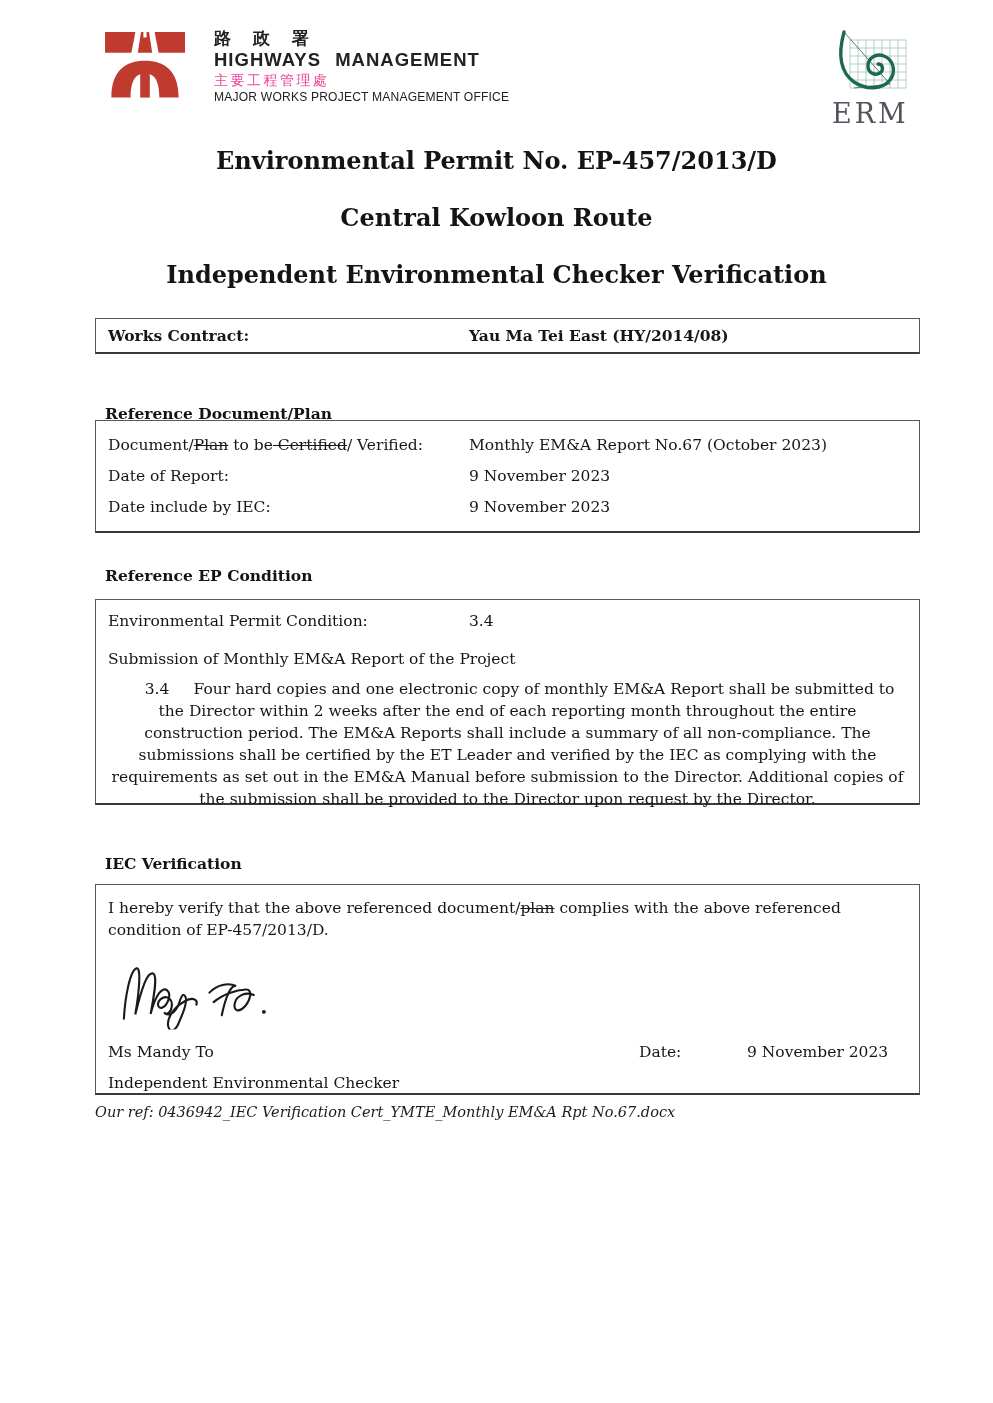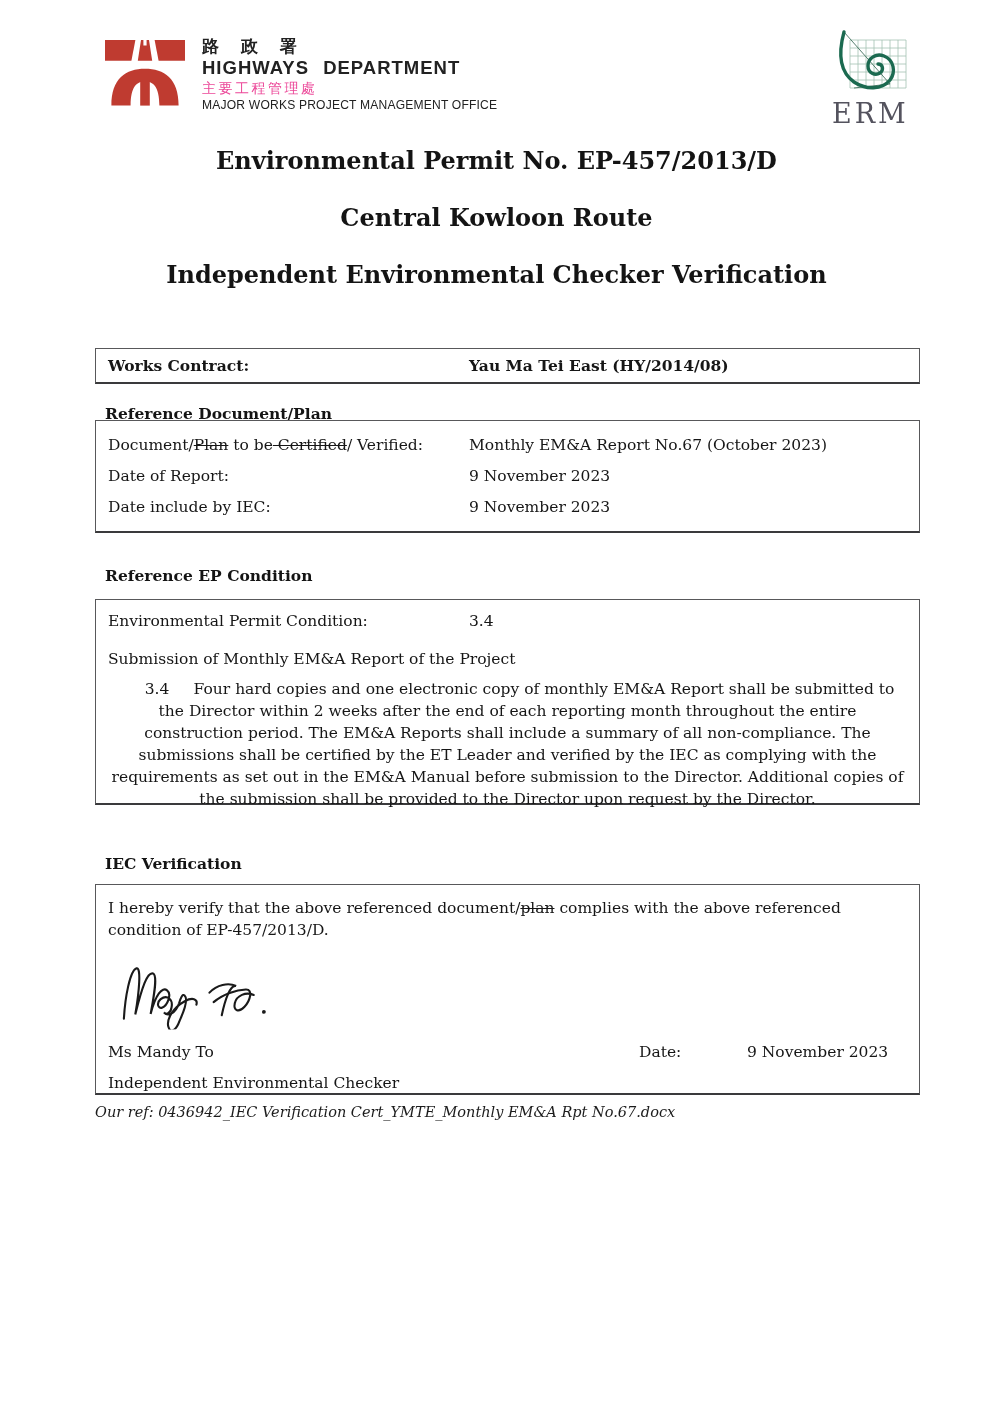--- a/index.html
+++ b/index.html
@@ -3,42 +3,42 @@
 <meta charset="utf-8">
 <style>
   html,body{margin:0;padding:0;}
   body{
     width:993px;height:1403px;background:#ffffff;
     font-family:"DejaVu Serif", serif;color:#161616;position:relative;
     -webkit-font-smoothing:antialiased;
   }
   .abs{position:absolute;}
   
-  .hyd-block{top:32px;left:104px;display:flex;gap:16px;align-items:flex-start;}
+  .hyd-block{top:24px;left:104px;display:flex;gap:28px;align-items:flex-start;}
   .hyd-logo{width:82px;height:80px;flex-shrink:0;}
   .hyd-text{display:flex;flex-direction:column;line-height:1.22;padding-top:4px;}
   .cjk1{font-family:"DejaVu Sans", sans-serif;font-size:17px;font-weight:bold;letter-spacing:8px;color:#222;}
   .en1{font-family:"Liberation Sans", sans-serif;font-size:18.5px;font-weight:bold;letter-spacing:1px;word-spacing:8px;color:#222;}
   .cjk2{font-family:"DejaVu Sans", sans-serif;font-size:14px;letter-spacing:2.5px;color:#ec4899;margin-top:1px;}
   .en2{font-family:"Liberation Sans", sans-serif;font-size:13px;color:#222;transform:scaleX(0.93);transform-origin:left center;white-space:nowrap;letter-spacing:0.2px;}
   .erm-block{top:28px;left:830px;width:100px;display:flex;flex-direction:column;align-items:flex-start;}
   .erm-logo{width:92px;height:72px;}
   .erm-label{font-family:"DejaVu Serif", serif;font-size:27px;color:#54535e;letter-spacing:3px;margin-top:-2px;margin-left:2px;}
   
   .doc-title{left:0;width:993px;text-align:center;font-size:24px;font-weight:bold;margin:0;color:#141414;}
   
   .box{left:95px;width:825px;border:1.6px solid #58585a;border-bottom-width:2.6px;border-bottom-color:#3a3a3c;box-sizing:border-box;background:#fff;}
   .sec-heading{left:105px;font-size:15.5px;font-weight:bold;color:#141414;margin:0;}
   .row{display:flex;align-items:baseline;}
   .lbl{width:361px;flex-shrink:0;}
   .body-txt{font-size:15.5px;line-height:1.42;}
   .strike{text-decoration:line-through;}
   .bold{font-weight:bold;}
   
-  .box1{top:318px;height:36px;display:flex;align-items:center;padding:0 12px;margin-top:30px;}
+  .box1{top:318px;height:36px;display:flex;align-items:center;padding:0 12px;}
   .box2{top:420px;height:113px;display:flex;flex-direction:column;justify-content:space-evenly;padding:4px 12px;}
   .box3{top:599px;height:206px;padding:10px 12px 0 12px;}
   .box3 .subtitle{margin-top:16px;}
   .clause{margin-top:8px;text-align:center;}
   .cnum{display:inline-block;width:73px;}
   .box4{top:884px;height:211px;padding:12px 12px 0 12px;}
   .sig-wrap{margin-top:14px;margin-left:4px;height:72px;}
   .sig-svg{width:262px;height:72px;transform:rotate(-2deg);}
   .name-date-row{display:flex;align-items:baseline;margin-top:14px;}
   .name-cell{flex:1 1 auto;}
@@ -57,21 +57,21 @@
 
       <path d="M0,10 H38 L33,36 H0 Z" fill="#bf3b30"></path>
       <path d="M62,10 H100 V36 H67 Z" fill="#bf3b30"></path>
       <path d="M45,10 H48 V17 H52 V10 H55 L59,36 H41 Z" fill="#bf3b30"></path>
 
       <path d="M8,92 C8,58 26,46 50,46 C74,46 92,58 92,92 L68,92 C68,68 60,62 50,62 C40,62 32,68 32,92 Z" fill="#bf3b30"></path>
       <rect x="44" y="60" width="12" height="32" fill="#bf3b30"></rect>
     </svg>
     <div class="hyd-text">
       <span class="cjk1">路 政 署</span>
-      <span class="en1">HIGHWAYS DEPARTMENT</span>
+      <span class="en1">HIGHWAYS MANAGEMENT</span>
       <span class="cjk2">主要工程管理處</span>
       <span class="en2">MAJOR WORKS PROJECT MANAGEMENT OFFICE</span>
     </div>
   </div>
 
   <div class="abs erm-block">
     <svg class="erm-logo" viewBox="0 0 92 72" aria-hidden="true">
 
       <g stroke="#a3c2b2" stroke-width="0.8">
         <line x1="20" y1="12" x2="20" y2="60"></line>

